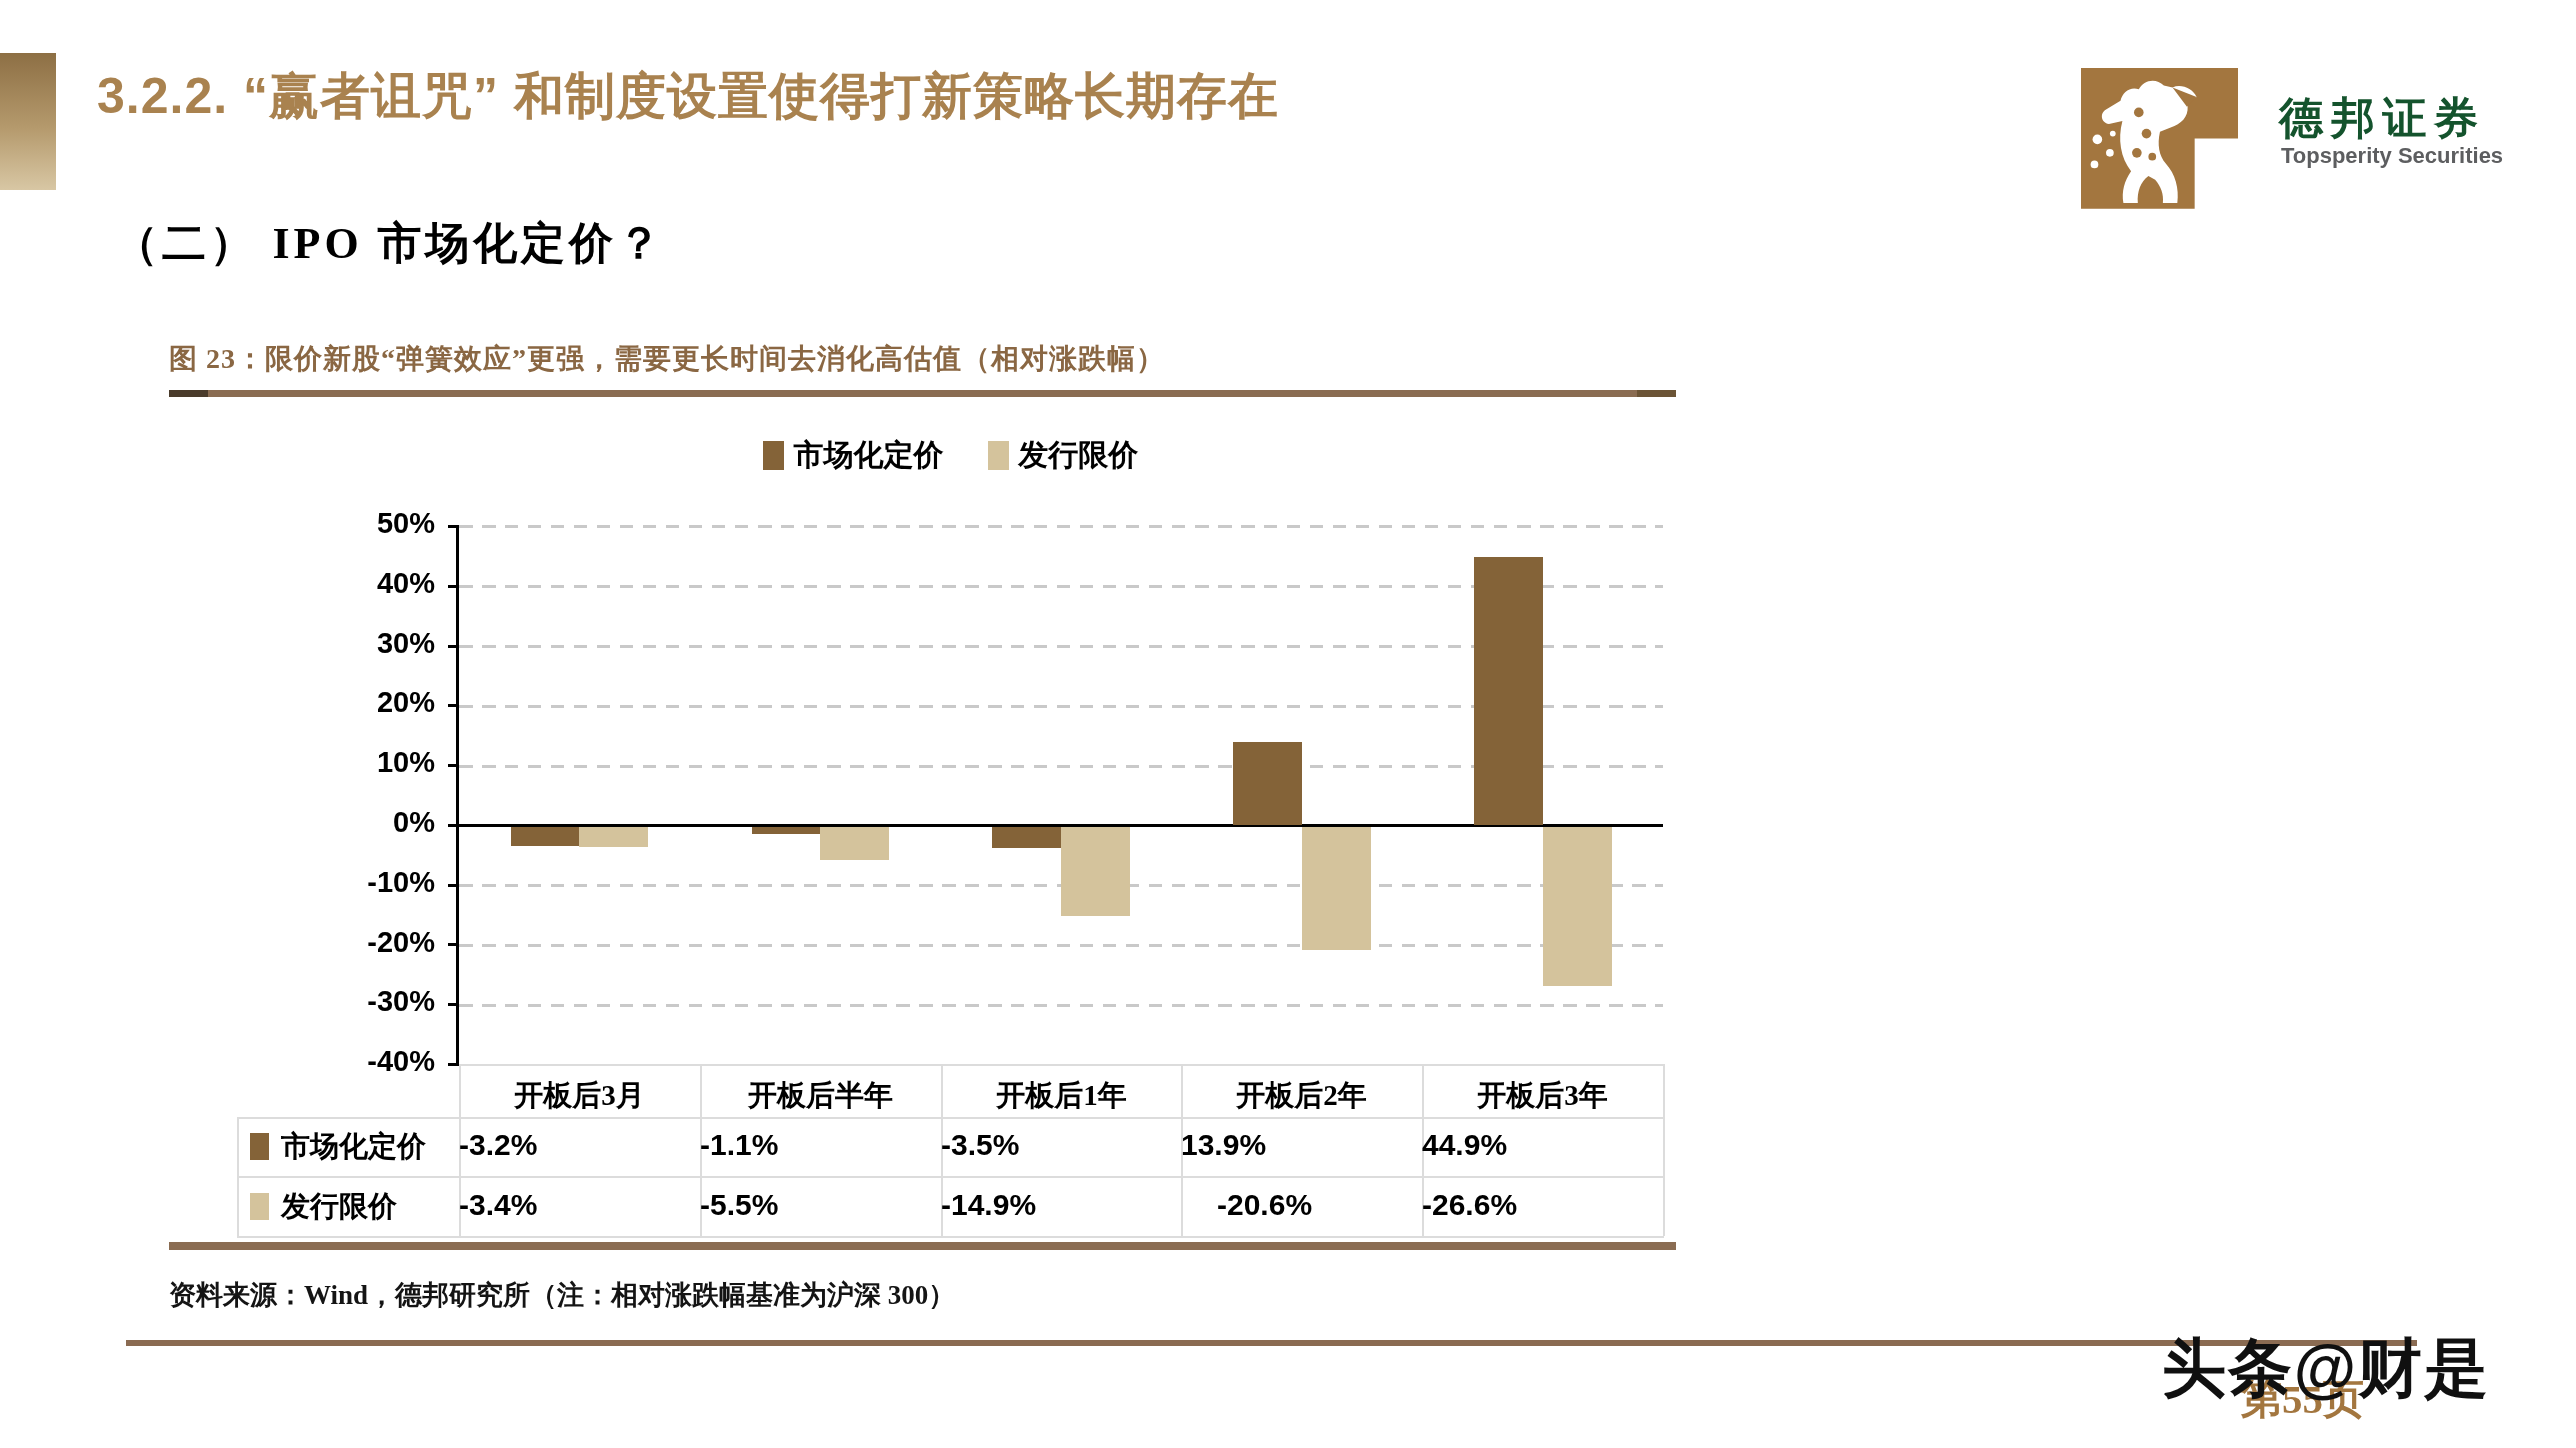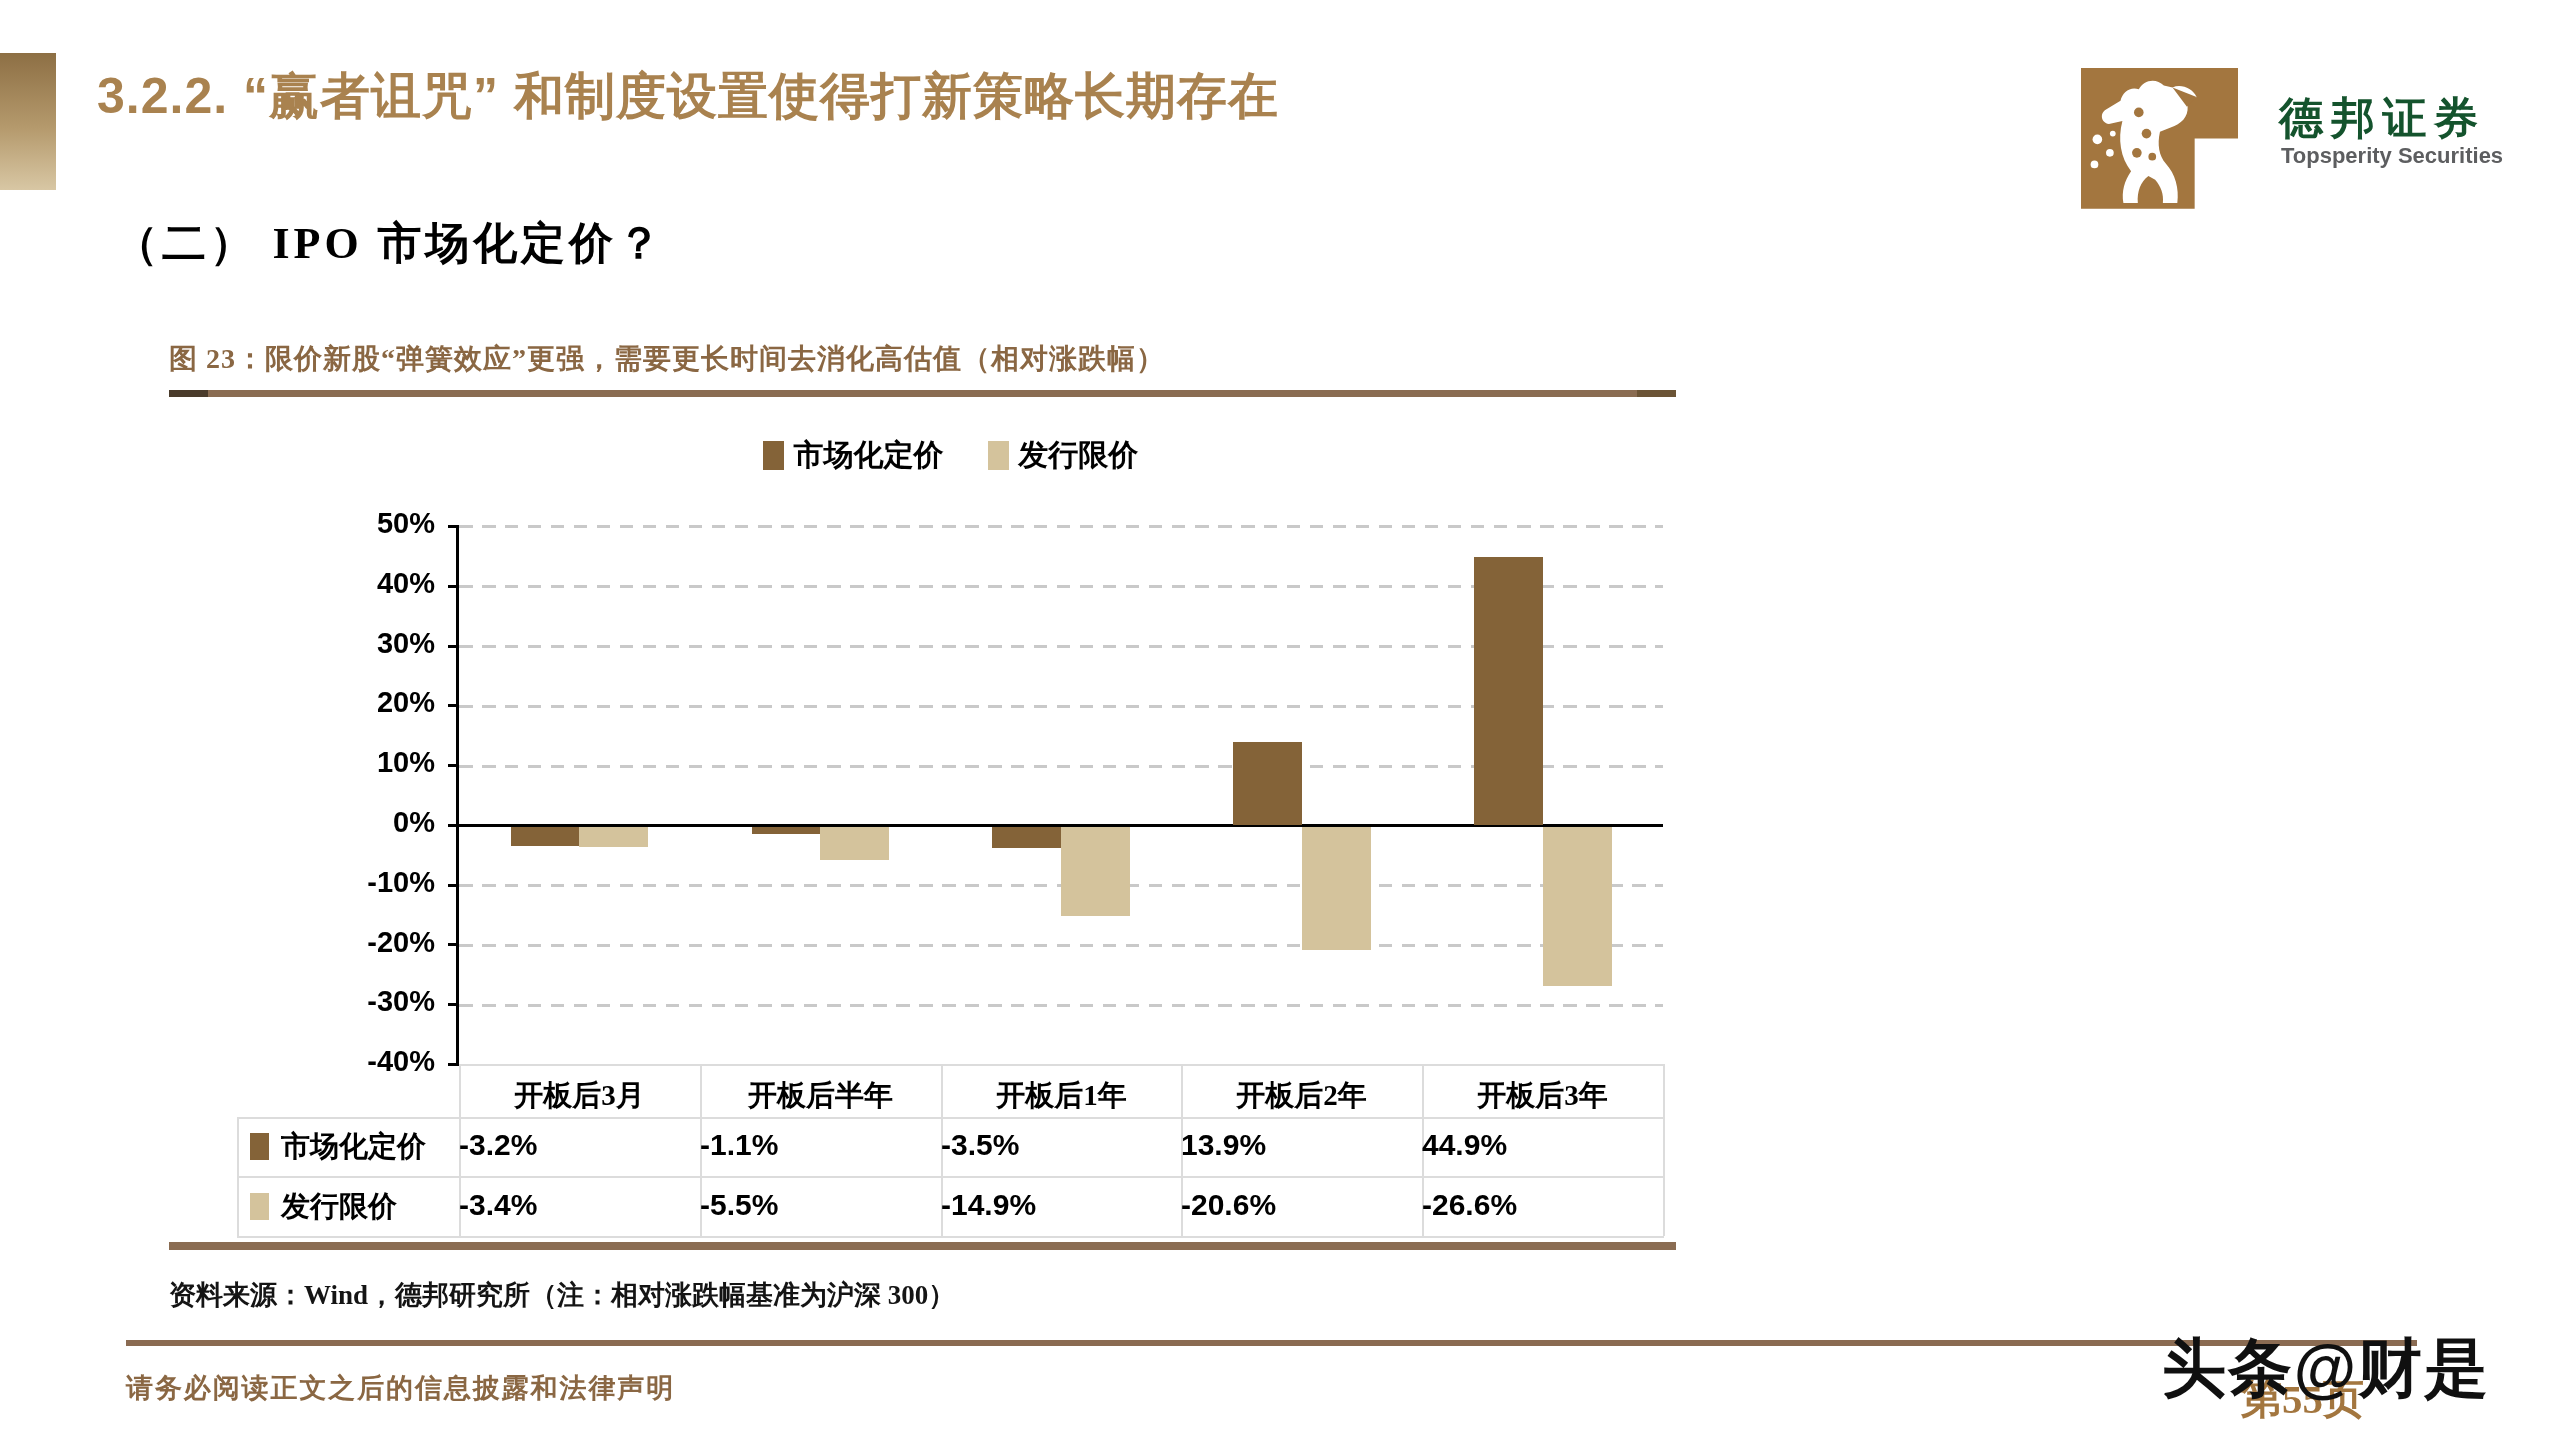--- a/index.html
+++ b/index.html
@@ -168,27 +168,26 @@
       <div class="val-cell" style="position:absolute;left:941px;top:1128px;width:241px;">-3.5%</div>
       <div class="val-cell" style="position:absolute;left:1181px;top:1128px;width:241px;">13.9%</div>
       <div class="val-cell" style="position:absolute;left:1422px;top:1128px;width:241px;">44.9%</div>
       <div class="rowlab" style="position:absolute;left:250px;top:1187px;height:39px;">
         <span class="sw" style="background: rgb(212, 195, 156);"></span>
         <span>发行限价</span>
       </div>
       <div class="val-cell" style="position:absolute;left:459px;top:1188px;width:264px;">-3.4%</div>
       <div class="val-cell" style="position:absolute;left:700px;top:1188px;width:241px;">-5.5%</div>
       <div class="val-cell" style="position:absolute;left:941px;top:1188px;width:241px;">-14.9%</div>
-      <div class="val-cell" style="position:absolute;left:1181px;top:1188px;width:241px;">-20.6%</div>
+      <div class="val-cell" style="position:absolute;left:1181px;top:1188px;width:241px;padding-left:36px;">-20.6%</div>
       <div class="val-cell" style="position:absolute;left:1422px;top:1188px;width:241px;">-26.6%</div>
     </div>
 
   <div class="abs fig-bottom-line"></div>
   <div class="abs source-note">资料来源：Wind，德邦研究所（注：相对涨跌幅基准为沪深 300）</div>
 
 
   <div class="abs footer-line"></div>
-  <div class="abs disclaimer">请务必阅读正文之后的信息披露和法律声明</div>
   <div class="abs page-num">第55页</div>
   <div class="abs watermark">头条@财是</div>
 
 </div>
 
 
 </body></html>

